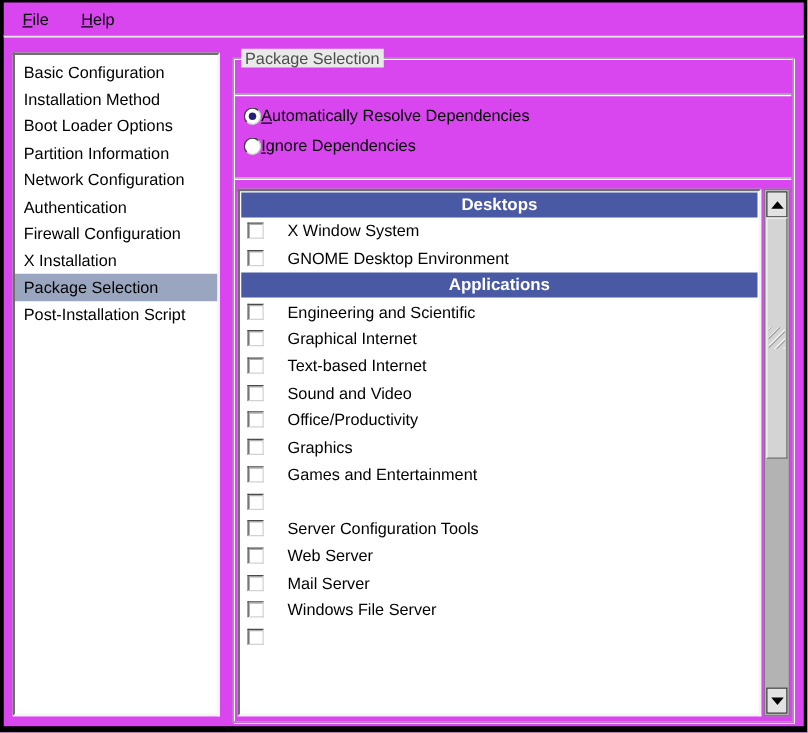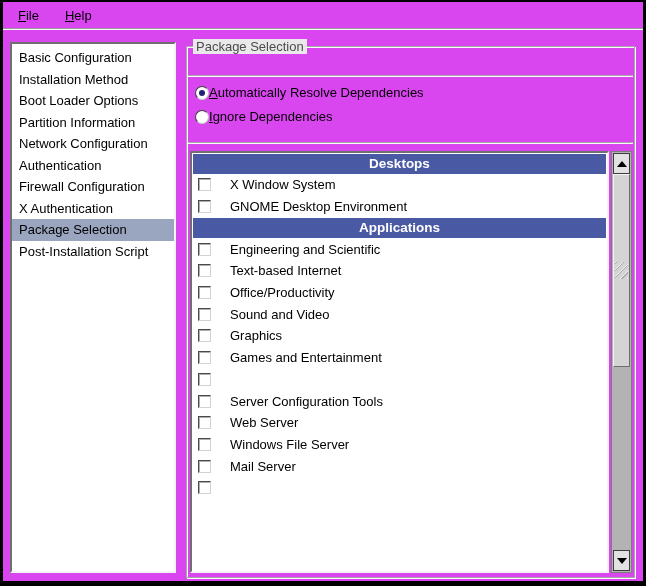--- a/index.html
+++ b/index.html
@@ -73,21 +73,21 @@
   <div class="menubar-sep"></div>
 
   <div class="sidebar">
       <div class="side-item">Basic Configuration</div>
       <div class="side-item">Installation Method</div>
       <div class="side-item">Boot Loader Options</div>
       <div class="side-item">Partition Information</div>
       <div class="side-item">Network Configuration</div>
       <div class="side-item">Authentication</div>
       <div class="side-item">Firewall Configuration</div>
-      <div class="side-item">X Authentication</div>
+      <div class="side-item">X Installation</div>
       <div class="side-item selected">Package Selection</div>
       <div class="side-item">Post-Installation Script</div>
     </div>
 
   <div class="groupbox">
     <span class="group-label">Package Selection</span>
     <div class="sep sep1"></div>
 
     <div class="radio-row r0">
       <span class="radio">
@@ -113,29 +113,33 @@
             <span class="checkbox"></span>
             <span>GNOME Desktop Environment</span>
           </div>
           <div class="pkg-header">Applications</div>
           <div class="pkg-row">
             <span class="checkbox"></span>
             <span>Engineering and Scientific</span>
           </div>
           <div class="pkg-row">
             <span class="checkbox"></span>
+            <span>Graphical Internet</span>
+          </div>
+          <div class="pkg-row">
+            <span class="checkbox"></span>
             <span>Text-based Internet</span>
           </div>
           <div class="pkg-row">
             <span class="checkbox"></span>
-            <span>Office/Productivity</span>
+            <span>Sound and Video</span>
           </div>
           <div class="pkg-row">
             <span class="checkbox"></span>
-            <span>Sound and Video</span>
+            <span>Office/Productivity</span>
           </div>
           <div class="pkg-row">
             <span class="checkbox"></span>
             <span>Graphics</span>
           </div>
           <div class="pkg-row">
             <span class="checkbox"></span>
             <span>Games and Entertainment</span>
           </div>
           <div class="pkg-row">
@@ -144,25 +148,25 @@
           <div class="pkg-row">
             <span class="checkbox"></span>
             <span>Server Configuration Tools</span>
           </div>
           <div class="pkg-row">
             <span class="checkbox"></span>
             <span>Web Server</span>
           </div>
           <div class="pkg-row">
             <span class="checkbox"></span>
-            <span>Windows File Server</span>
+            <span>Mail Server</span>
           </div>
           <div class="pkg-row">
             <span class="checkbox"></span>
-            <span>Mail Server</span>
+            <span>Windows File Server</span>
           </div>
           <div class="pkg-row">
             <span class="checkbox"></span>
             <span></span>
           </div>
         </div>
       <div class="scrollbar">
         <div class="sb-btn up">
             <span class="arrow-up"></span>
           </div>

